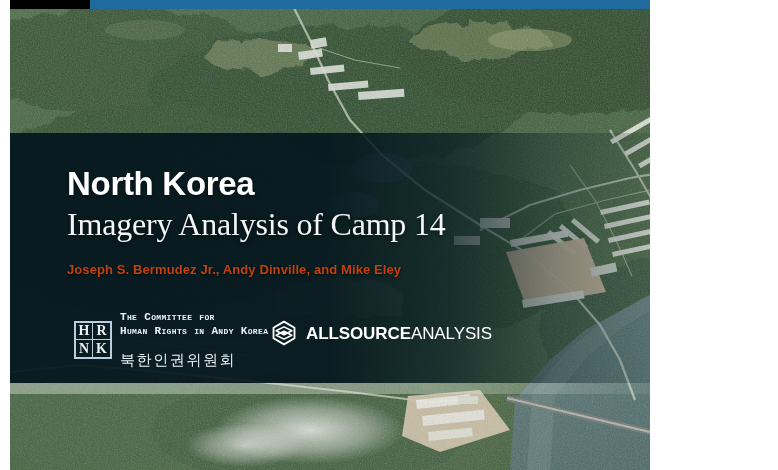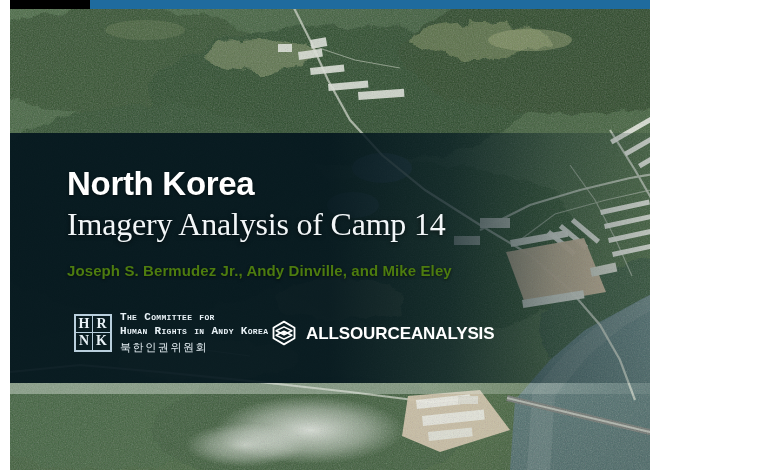--- a/index.html
+++ b/index.html
@@ -117,23 +117,23 @@
     letter-spacing: -0.2px;
     white-space: nowrap;
     text-shadow: 0 1px 4px rgba(0,0,0,0.65);
     font-family: Liberation Serif, serif;
   }
 
   .authors {
     position: absolute;
     left: 67px;
     top: 262px;
-    font-size: 15px;
+    font-size: 13px;
     font-weight: 600;
-    color: #4d7c0f;
+    color: #c2410c;
     letter-spacing: 0.1px;
     white-space: nowrap;
     text-shadow: 0 1px 3px rgba(0,0,0,0.6);
   }
 
   
   .hrnk-logo {
     position: absolute;
     left: 74px;
     top: 311px;
@@ -172,45 +172,45 @@
   }
   .hrnk-l1, .hrnk-l2 {
     font-family: Liberation Mono, monospace;
     font-size: 11px;
     font-variant: small-caps;
     letter-spacing: 0.35px;
     white-space: nowrap;
     font-weight: 600;
   }
   .hrnk-l3 {
-    font-size: 11px;
+    font-size: 15px;
     letter-spacing: 1.6px;
     white-space: nowrap;
-    margin-top: 2px;
+    margin-top: 12px;
   }
 
   
   .asa-logo {
     position: absolute;
     left: 270px;
     top: 319px;
     display: flex;
     align-items: center;
   }
   .asa-mark { flex: none; width: 28px; height: 28px; }
   .asa-text {
     margin-left: 8px;
     font-size: 17px;
     color: #ffffff;
     letter-spacing: -0.1px;
     white-space: nowrap;
     line-height: 1;
   }
   .asa-bold { font-weight: bold; }
-  .asa-light { font-weight: 700; }
+  .asa-light { font-weight: 400; }
 </style>
 </head>
 <body>
 
 <div id="page">
 
   <div class="imagery">
     <svg viewBox="0 0 758 470" preserveAspectRatio="none">
       <defs>
         <linearGradient id="forestGrad" x1="0" y1="0" x2="1" y2="1">

